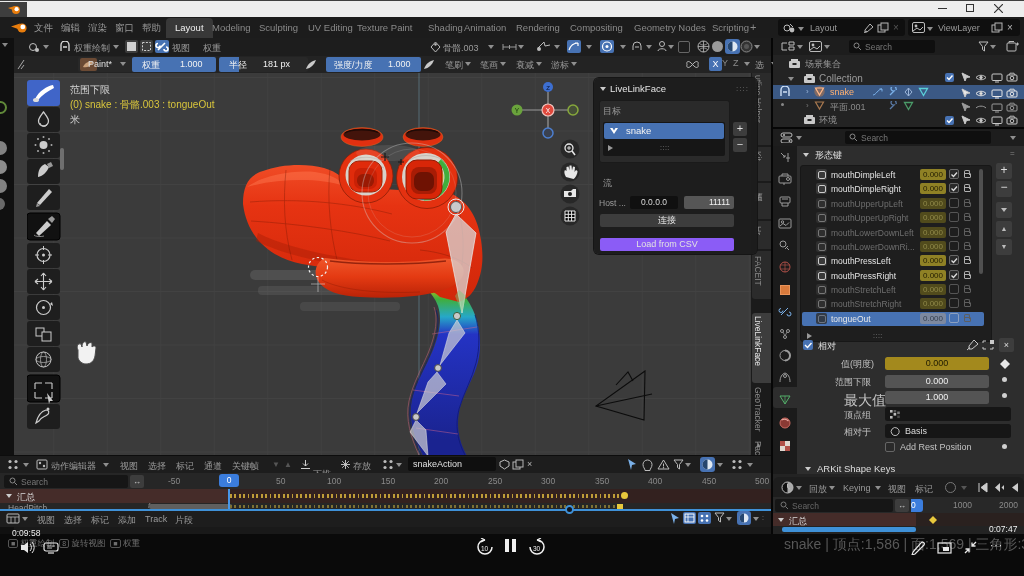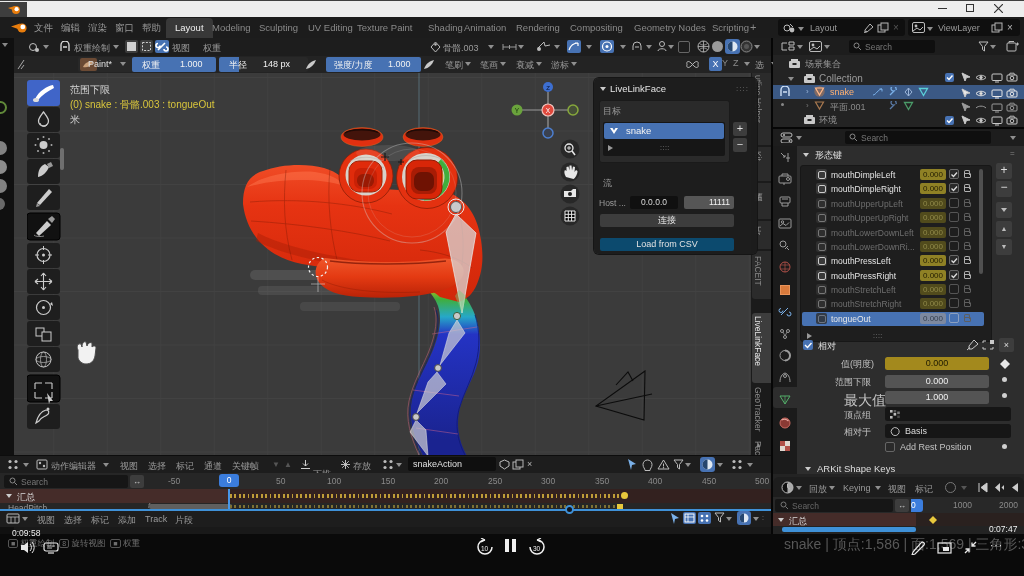--- a/index.html
+++ b/index.html
@@ -188,21 +188,21 @@
           </svg></div>
   <div class="a" style="left:74px;top:3px;font-size:9px;color:#e0e0e0">Paint*</div>
   <div class="a vv" style="left:106px;top:3px"><i class="tv"></i></div>
   <div class="a" style="left:118px;top:1px;width:84px;height:15px;background:#4772b3;border-radius:2px;color:#f2f2f2">
     <span class="a" style="left:10px;top:2px;font-size:9px">权重</span>
           <span class="a" style="left:48px;top:2px;font-size:9px">1.000</span>
         </div>
   <div class="a" style="left:205px;top:1px;width:89px;height:15px;background:#282828;border-radius:2px;overflow:hidden;color:#f2f2f2">
     <div class="a" style="left:0;top:0;width:20px;height:15px;background:#4772b3"></div>
     <span class="a" style="left:10px;top:2px;font-size:9px">半径</span>
-          <span class="a" style="left:44px;top:2px;font-size:9px">148 px</span>
+          <span class="a" style="left:44px;top:2px;font-size:9px">181 px</span>
         </div>
   <svg class="a" style="left:291px;top:3px" width="12" height="11">
           <path d="M1 10 C3 4 7 2 11 1 C9 6 6 9 1 10Z" fill="#c9c9c9"></path>
         </svg>
   <div class="a" style="left:312px;top:1px;width:95px;height:15px;background:#4772b3;border-radius:2px;color:#f2f2f2">
     <span class="a" style="left:8px;top:2px;font-size:9px">强度/力度</span>
           <span class="a" style="left:62px;top:2px;font-size:9px">1.000</span>
         </div>
   <svg class="a" style="left:409px;top:3px" width="12" height="11">
           <path d="M1 10 C3 4 7 2 11 1 C9 6 6 9 1 10Z" fill="#c9c9c9"></path>
@@ -480,21 +480,21 @@
   <div class="a" style="left:32px;top:47px;color:#f2f2f2;font-size:9.5px">snake</div>
   <div class="a" style="left:14px;top:66px;color:#999;font-size:7px"><i class="tr"></i></div>
   <div class="a" style="left:66px;top:66px;color:#888;font-size:7px;letter-spacing:.5px">::::</div>
   <div class="a chip" style="left:139px;top:44px;width:14px;height:14px;color:#ddd;text-align:center;font-size:11px;line-height:13px">+</div>
   <div class="a chip" style="left:139px;top:60px;width:14px;height:14px;color:#ddd;text-align:center;font-size:11px;line-height:12px">−</div>
   <div class="a ds" style="left:9px;top:99px;font-size:9px">流</div>
   <div class="a ds" style="left:5px;top:120px;font-size:8.5px">Host ...</div>
   <div class="a" style="left:36px;top:118px;width:48px;height:13px;background:#101010;border-radius:2px;color:#dcdcdc;font-size:8.5px;text-align:center;line-height:13px">0.0.0.0</div>
   <div class="a" style="left:90px;top:118px;width:50px;height:13px;background:#565656;border-radius:2px;color:#f2f2f2;font-size:8.5px;text-align:right;line-height:13px;padding-right:4px">11111</div>
   <div class="a" style="left:6px;top:136px;width:134px;height:13px;background:#3d3d3d;border-radius:2px;color:#e2e2e2;font-size:9px;text-align:center;line-height:13px">连接</div>
-  <div class="a" style="left:6px;top:160px;width:134px;height:13px;background:#0c4a6e;border-radius:2px;color:#e2e2e2;font-size:9px;text-align:center;line-height:13px">Load from CSV</div>
+  <div class="a" style="left:6px;top:160px;width:134px;height:13px;background:#8b5cf6;border-radius:2px;color:#e2e2e2;font-size:9px;text-align:center;line-height:13px">Load from CSV</div>
 </div>
 
 <div class="a" style="left:773px;top:38px;width:251px;height:89px;background:#232323">
   <div class="a" style="left:0;top:0;width:251px;height:17px;background:#1d1d1d"></div>
   <svg class="a" style="left:7px;top:3px" width="15" height="11">
           <path d="M2 2 h5 M2 2 v7 h5 M9 1 h5 v3 h-5z M9 6 h5 v3 h-5z" stroke="#bbb" fill="none"></path>
         </svg>
   <div class="a vv" style="left:24px;top:4px"><i class="tv"></i></div>
   <svg class="a" style="left:36px;top:3px" width="13" height="11">
           <rect x=".5" y=".5" width="12" height="10" rx="1.5" fill="none" stroke="#bbb"></rect>

